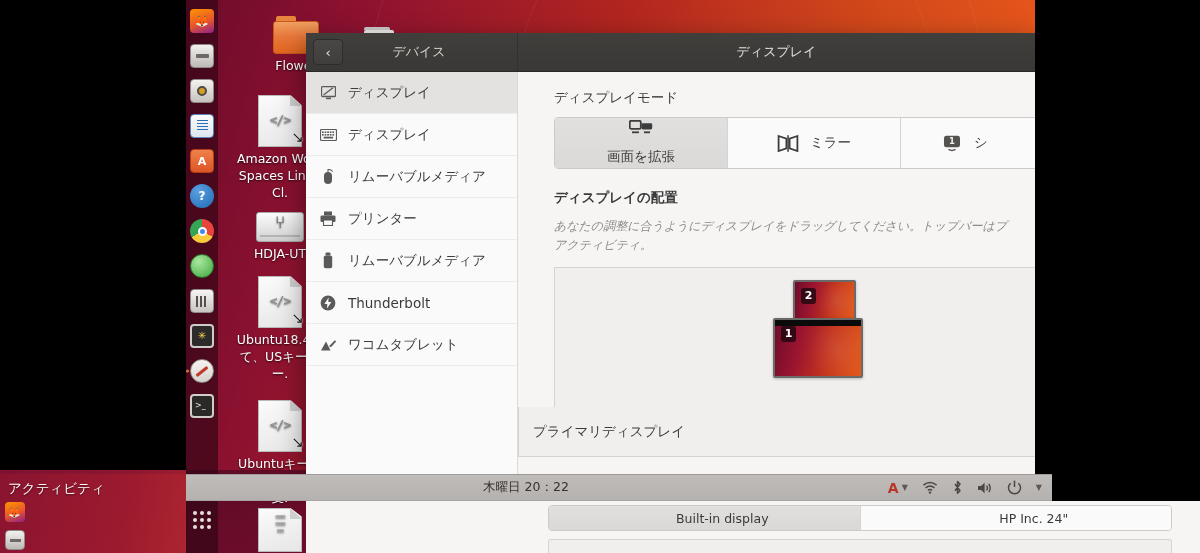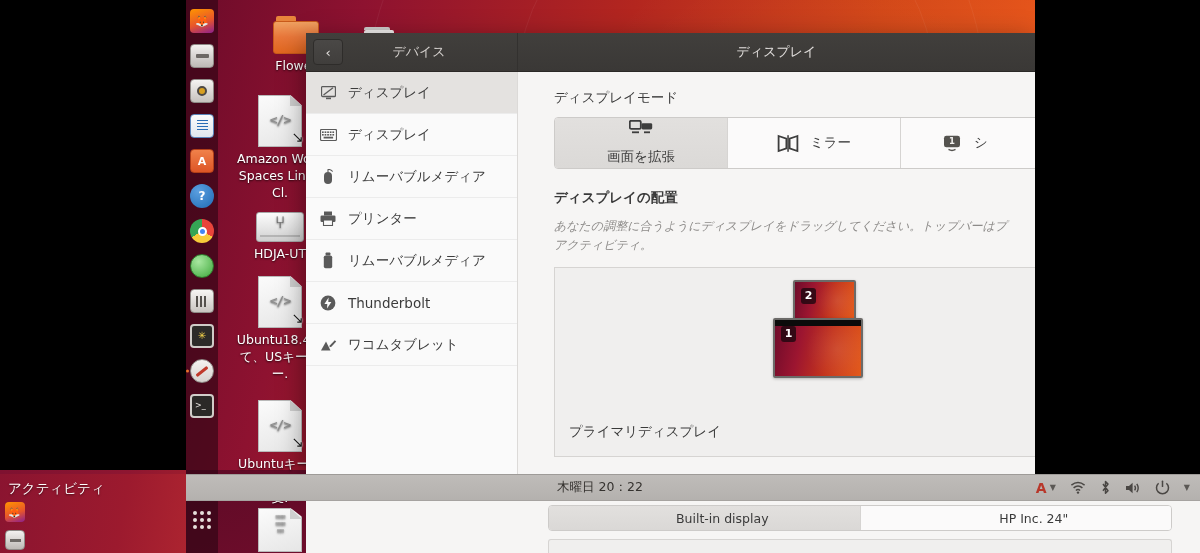--- a/index.html
+++ b/index.html
@@ -219,29 +219,29 @@
     min-width: 15px; height: 16px; padding: 0 3px;
     background: rgba(25,6,14,0.78); border-radius: 3px;
     color: #fff; font-size: 11px; line-height: 16px; text-align: center;
     font-weight: bold;
   }
   .mon .topbar { position: absolute; left: 0; right: 0; top: 0; height: 6px; background: #0b0b0b; }
   #mon2 { left: 238px; top: 12px; width: 63px; height: 40px; }
   #mon1 { left: 218px; top: 50px; width: 90px; height: 60px; }
 
   #primary-panel {
-    margin-left: 36px; width: 560px; height: 50px;
+    width: 560px; height: 50px;
     background: #f0efee; border: 1px solid #d6d4d2; border-top: none;
     display: flex; align-items: center; padding-left: 14px;
     font-size: 13.5px; color: #3a3a3a;
   }
 
   
   #panelstrip {
-    position: absolute; left: 0; top: 474px; width: 1200px; height: 27px;
+    position: absolute; left: 0; top: 474px; width: 1052px; height: 27px;
     background: linear-gradient(180deg, #bfbcb9 0%, #b4b1ae 100%);
     border-top: 1px solid #9e9b98; border-bottom: 1px solid #a6a3a0;
     display: flex; align-items: center;
     z-index: 12;
     font-size: 12.5px; color: #2e2c2b;
   }
   #panel-clock {
     position: absolute; left: 0; right: 0; text-align: center;
     font-size: 12.5px; color: #35322f;
   }

